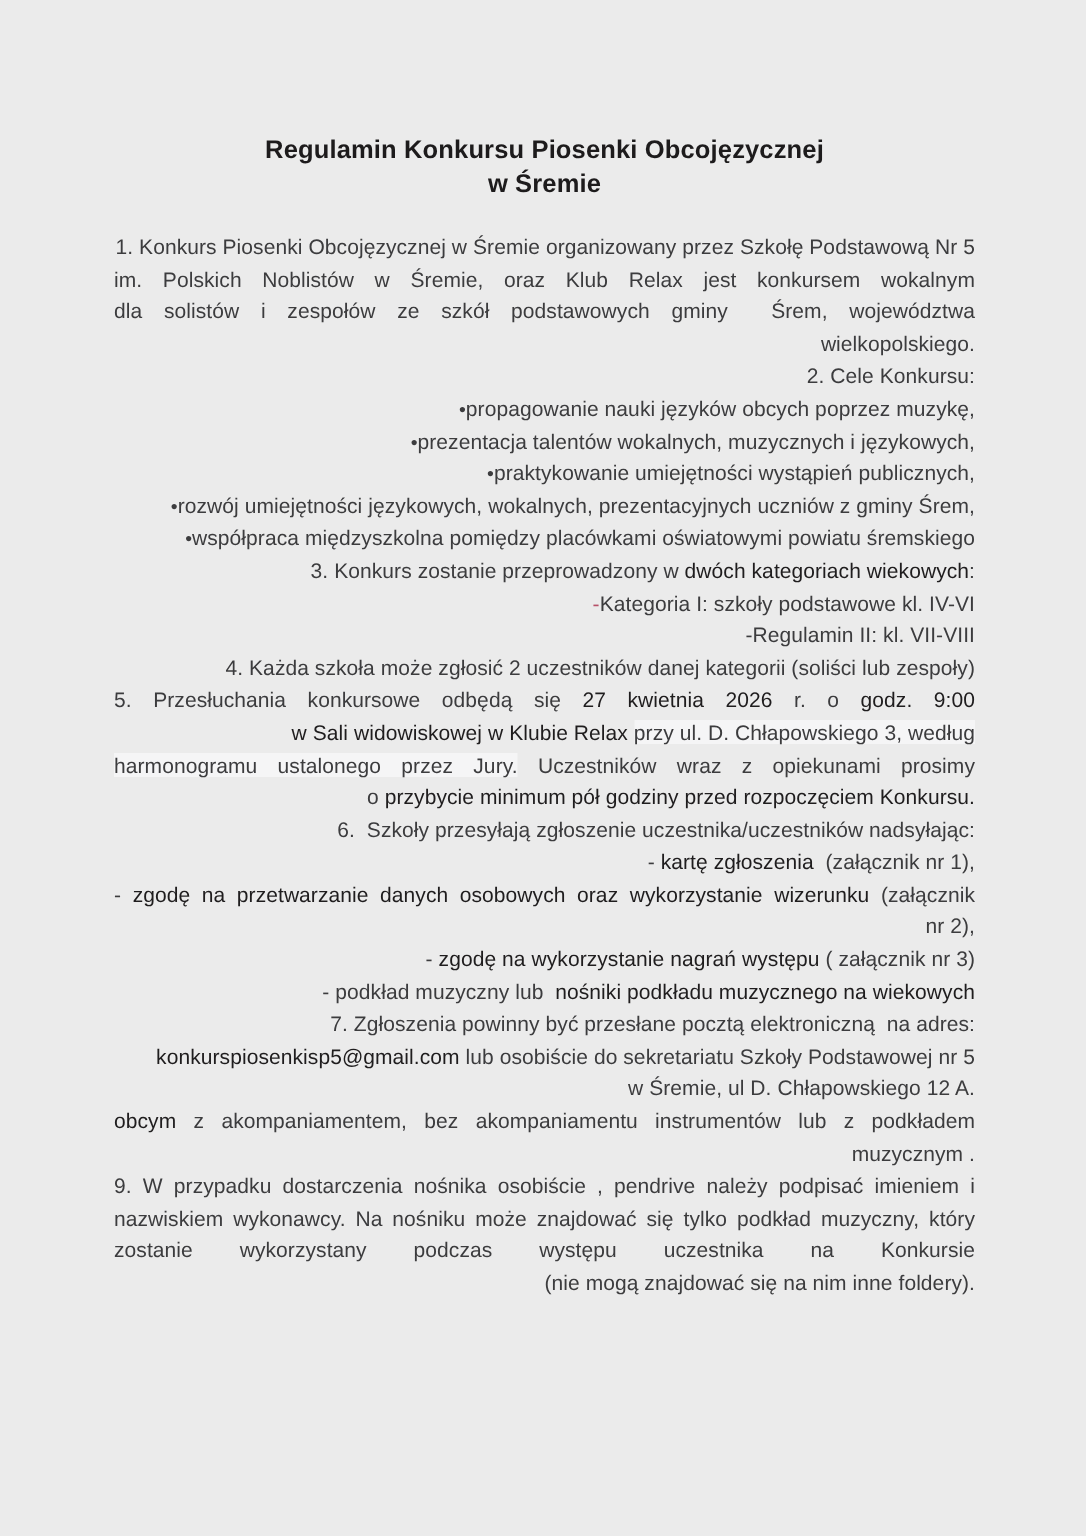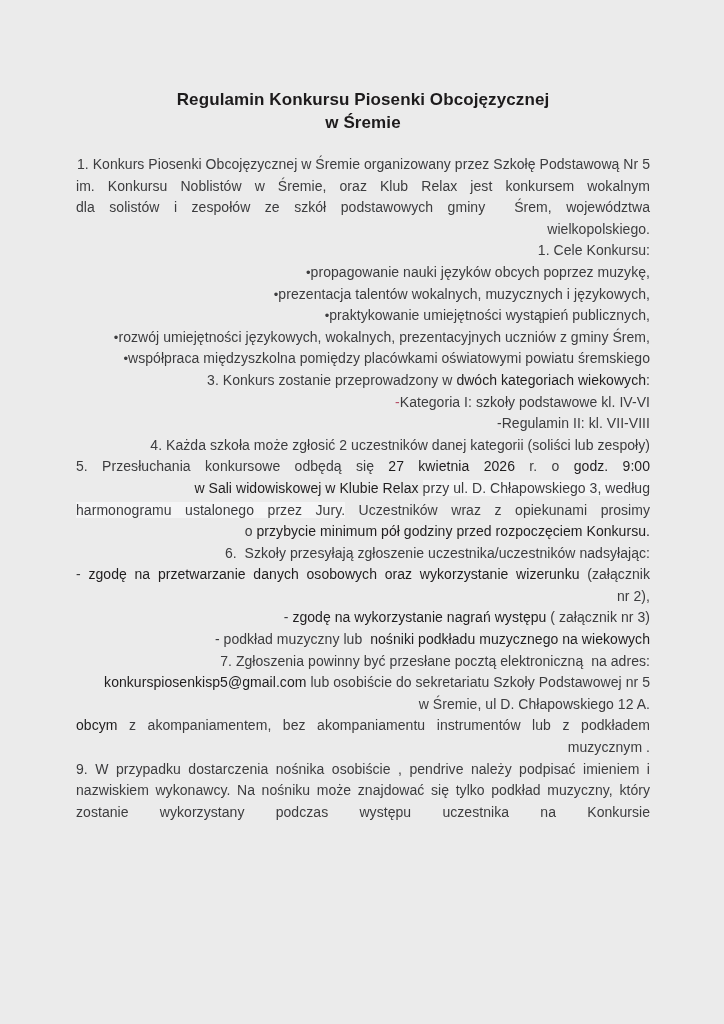--- a/index.html
+++ b/index.html
@@ -33,26 +33,26 @@
 <body>
 
 <div class="page">
   <div class="title">
     <div>Regulamin Konkursu Piosenki Obcojęzycznej</div>
     <div>w Śremie</div>
   </div>
   <div class="doc-body">
       <div class="block p">
         <div class="line"><span>1. Konkurs Piosenki Obcojęzycznej w Śremie organizowany przez Szkołę Podstawową Nr 5</span></div>
-        <div class="line stretch"><span>im. Konkursu Noblistów w Śremie, oraz Klub Relax jest konkursem wokalnym</span></div>
+        <div class="line stretch"><span>im. Polskich Noblistów w Śremie, oraz Klub Relax jest konkursem wokalnym</span></div>
         <div class="line stretch"><span>dla solistów i zespołów ze szkół podstawowych gminy &nbsp;Śrem, województwa</span></div>
         <div class="line"><span>wielkopolskiego.</span></div>
       </div>
       <div class="block p">
-        <div class="line"><span>1. Cele Konkursu:</span></div>
+        <div class="line"><span>2. Cele Konkursu:</span></div>
       </div>
       <div class="block bullet">
         <div class="line"><span class="marker">•</span><span>propagowanie nauki języków obcych poprzez muzykę,</span></div>
       </div>
       <div class="block bullet">
         <div class="line"><span class="marker">•</span><span>prezentacja talentów wokalnych, muzycznych i językowych,</span></div>
       </div>
       <div class="block bullet">
         <div class="line"><span class="marker">•</span><span>praktykowanie umiejętności wystąpień publicznych,</span></div>
       </div>
@@ -77,20 +77,23 @@
       <div class="block p">
         <div class="line stretch"><span>5. Przesłuchania konkursowe odbędą się </span><span class="b">27 kwietnia 2026</span><span> r. o </span><span class="b">godz. 9:00</span></div>
         <div class="line"><span class="b">w Sali widowiskowej w Klubie Relax</span><span> </span><span class="hl">przy ul. D. Chłapowskiego 3, według</span></div>
         <div class="line stretch"><span class="hl">harmonogramu ustalonego przez Jury.</span><span> Uczestników wraz z opiekunami prosimy</span></div>
         <div class="line"><span>o </span><span class="b">przybycie minimum pół godziny przed rozpoczęciem Konkursu.</span></div>
       </div>
       <div class="block p">
         <div class="line"><span>6. &nbsp;Szkoły przesyłają zgłoszenie uczestnika/uczestników nadsyłając:</span></div>
       </div>
       <div class="block p">
+        <div class="line"><span>- </span><span class="b">kartę zgłoszenia</span><span> &nbsp;(załącznik nr 1),</span></div>
+      </div>
+      <div class="block p">
         <div class="line stretch"><span>- </span><span class="b">zgodę na przetwarzanie danych osobowych oraz wykorzystanie wizerunku</span><span> (załącznik</span></div>
         <div class="line"><span>nr 2),</span></div>
       </div>
       <div class="block p">
         <div class="line"><span>- </span><span class="b">zgodę na wykorzystanie nagrań występu</span><span> ( załącznik nr 3)</span></div>
       </div>
       <div class="block p">
         <div class="line"><span>- podkład muzyczny lub &nbsp;</span><span class="b">nośniki podkładu muzycznego na wiekowych</span></div>
       </div>
       <div class="block p">
@@ -99,15 +102,16 @@
         <div class="line"><span>w Śremie, ul D. Chłapowskiego 12 A.</span></div>
       </div>
       <div class="block p">
         <div class="line stretch"><span class="b">obcym</span><span> z akompaniamentem, bez akompaniamentu instrumentów lub z podkładem</span></div>
         <div class="line"><span>muzycznym .</span></div>
       </div>
       <div class="block p">
         <div class="line stretch"><span>9. W przypadku dostarczenia nośnika osobiście , pendrive należy podpisać imieniem i</span></div>
         <div class="line stretch"><span>nazwiskiem wykonawcy. Na nośniku może znajdować się tylko podkład muzyczny, który</span></div>
         <div class="line stretch"><span>zostanie wykorzystany podczas występu uczestnika na Konkursie</span></div>
+        <div class="line"><span>(nie mogą znajdować się na nim inne foldery).</span></div>
       </div>
     </div>
 </div>
 
 </body></html>

